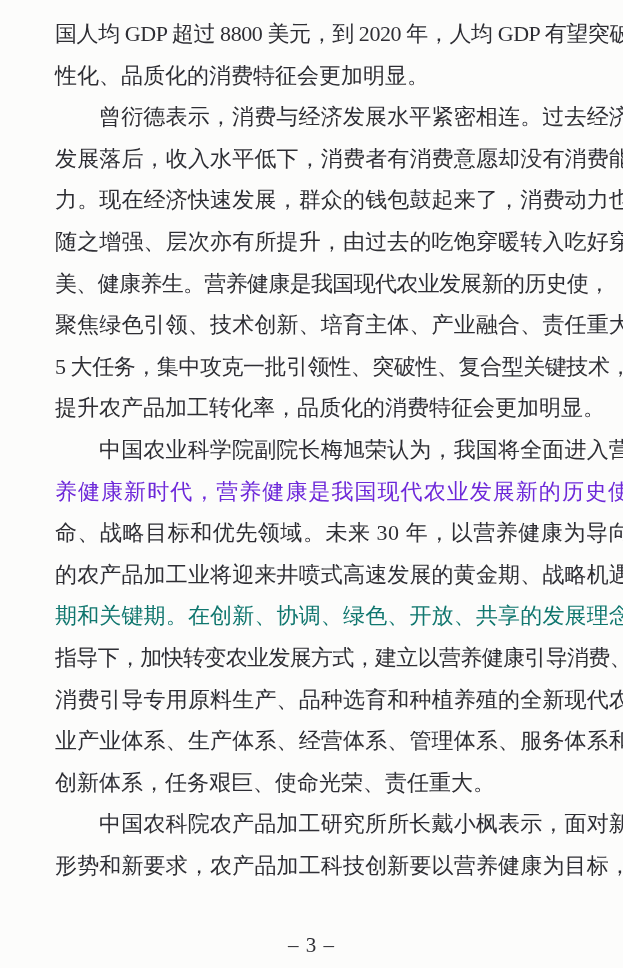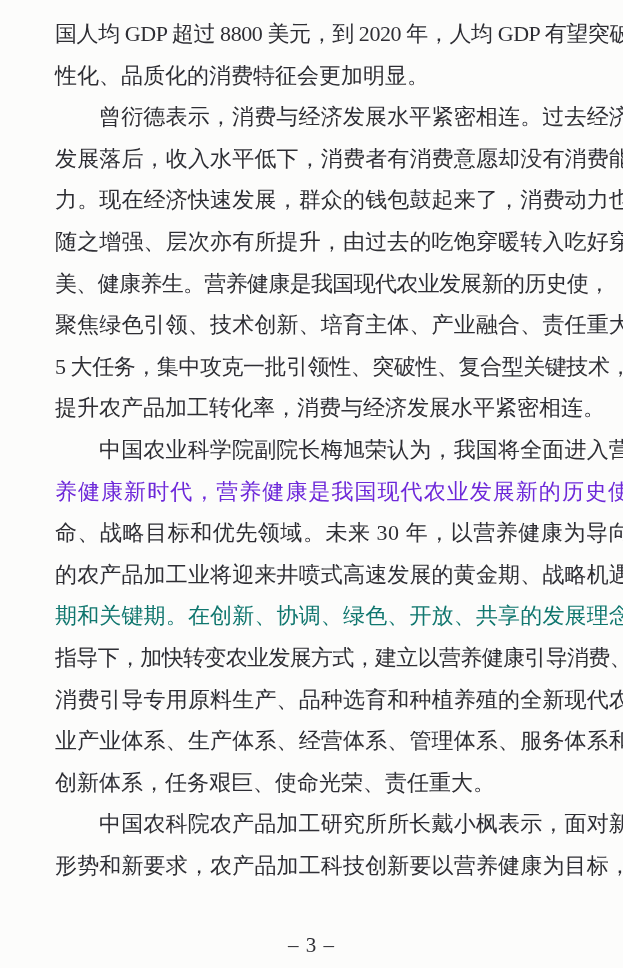--- a/index.html
+++ b/index.html
@@ -54,21 +54,21 @@
   <div class="doc-body" id="doc-body">
       <div class="line" style="color: rgb(46, 46, 52);"><span class="txt" style="letter-spacing: -0.420272px;">国人均 GDP 超过 8800 美元，到 2020 年，人均 GDP 有望突破</span></div>
       <div class="line" style="color: rgb(46, 46, 52);"><span class="txt">性化、品质化的消费特征会更加明显。</span></div>
       <div class="line" style="padding-left: 44px; color: rgb(46, 46, 52);"><span class="txt" style="letter-spacing: 0.166667px;">曾衍德表示，消费与经济发展水平紧密相连。过去经济</span></div>
       <div class="line" style="color: rgb(46, 46, 52);"><span class="txt" style="letter-spacing: 0.153846px;">发展落后，收入水平低下，消费者有消费意愿却没有消费能</span></div>
       <div class="line" style="color: rgb(46, 46, 52);"><span class="txt" style="letter-spacing: 0.153846px;">力。现在经济快速发展，群众的钱包鼓起来了，消费动力也</span></div>
       <div class="line" style="color: rgb(46, 46, 52);"><span class="txt" style="letter-spacing: 0.153846px;">随之增强、层次亦有所提升，由过去的吃饱穿暖转入吃好穿</span></div>
       <div class="line" style="color: rgb(46, 46, 52);"><span class="txt" style="letter-spacing: -0.666667px;">美、健康养生。营养健康是我国现代农业发展新的历史使，</span></div>
       <div class="line" style="color: rgb(46, 46, 52);"><span class="txt" style="letter-spacing: 0.153846px;">聚焦绿色引领、技术创新、培育主体、产业融合、责任重大</span></div>
       <div class="line" style="color: rgb(46, 46, 52);"><span class="txt" style="letter-spacing: -0.446429px;">5 大任务，集中攻克一批引领性、突破性、复合型关键技术，</span></div>
-      <div class="line" style="color: rgb(46, 46, 52);"><span class="txt">提升农产品加工转化率，消费与经济发展水平紧密相连。</span></div>
+      <div class="line" style="color: rgb(46, 46, 52);"><span class="txt">提升农产品加工转化率，品质化的消费特征会更加明显。</span></div>
       <div class="line" style="padding-left: 44px; color: rgb(46, 46, 52);"><span class="txt" style="letter-spacing: 0.166667px;">中国农业科学院副院长梅旭荣认为，我国将全面进入营</span></div>
       <div class="line" style="color: #6d28d9;"><span class="txt" style="letter-spacing: 1.04px;">养健康新时代，营养健康是我国现代农业发展新的历史使</span></div>
       <div class="line" style="color: rgb(46, 46, 52);"><span class="txt" style="letter-spacing: 0.535714px;">命、战略目标和优先领域。未来 30 年，以营养健康为导向</span></div>
       <div class="line" style="color: rgb(46, 46, 52);"><span class="txt" style="letter-spacing: 0.153846px;">的农产品加工业将迎来井喷式高速发展的黄金期、战略机遇</span></div>
       <div class="line" style="color: #0f766e;"><span class="txt" style="letter-spacing: 0.153846px;">期和关键期。在创新、协调、绿色、开放、共享的发展理念</span></div>
       <div class="line" style="color: rgb(46, 46, 52);"><span class="txt" style="letter-spacing: -0.666667px;">指导下，加快转变农业发展方式，建立以营养健康引导消费、</span></div>
       <div class="line" style="color: rgb(46, 46, 52);"><span class="txt" style="letter-spacing: 0.153846px;">消费引导专用原料生产、品种选育和种植养殖的全新现代农</span></div>
       <div class="line" style="color: rgb(46, 46, 52);"><span class="txt" style="letter-spacing: 0.153846px;">业产业体系、生产体系、经营体系、管理体系、服务体系和</span></div>
       <div class="line" style="color: rgb(46, 46, 52);"><span class="txt">创新体系，任务艰巨、使命光荣、责任重大。</span></div>
       <div class="line" style="padding-left: 44px; color: rgb(46, 46, 52);"><span class="txt" style="letter-spacing: 0.166667px;">中国农科院农产品加工研究所所长戴小枫表示，面对新</span></div>

